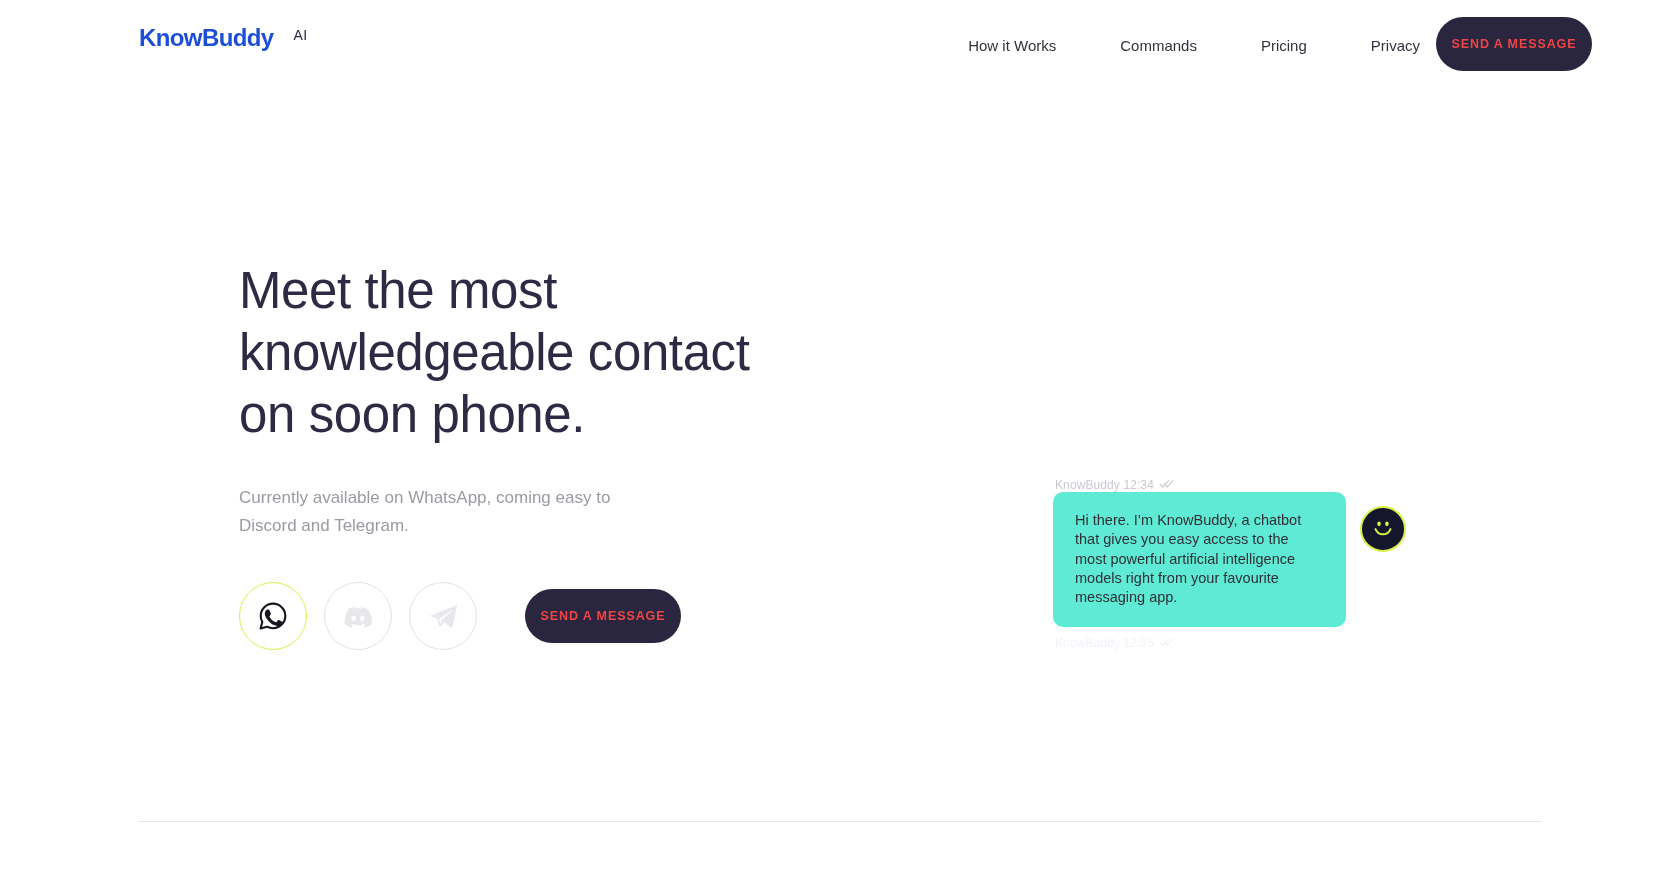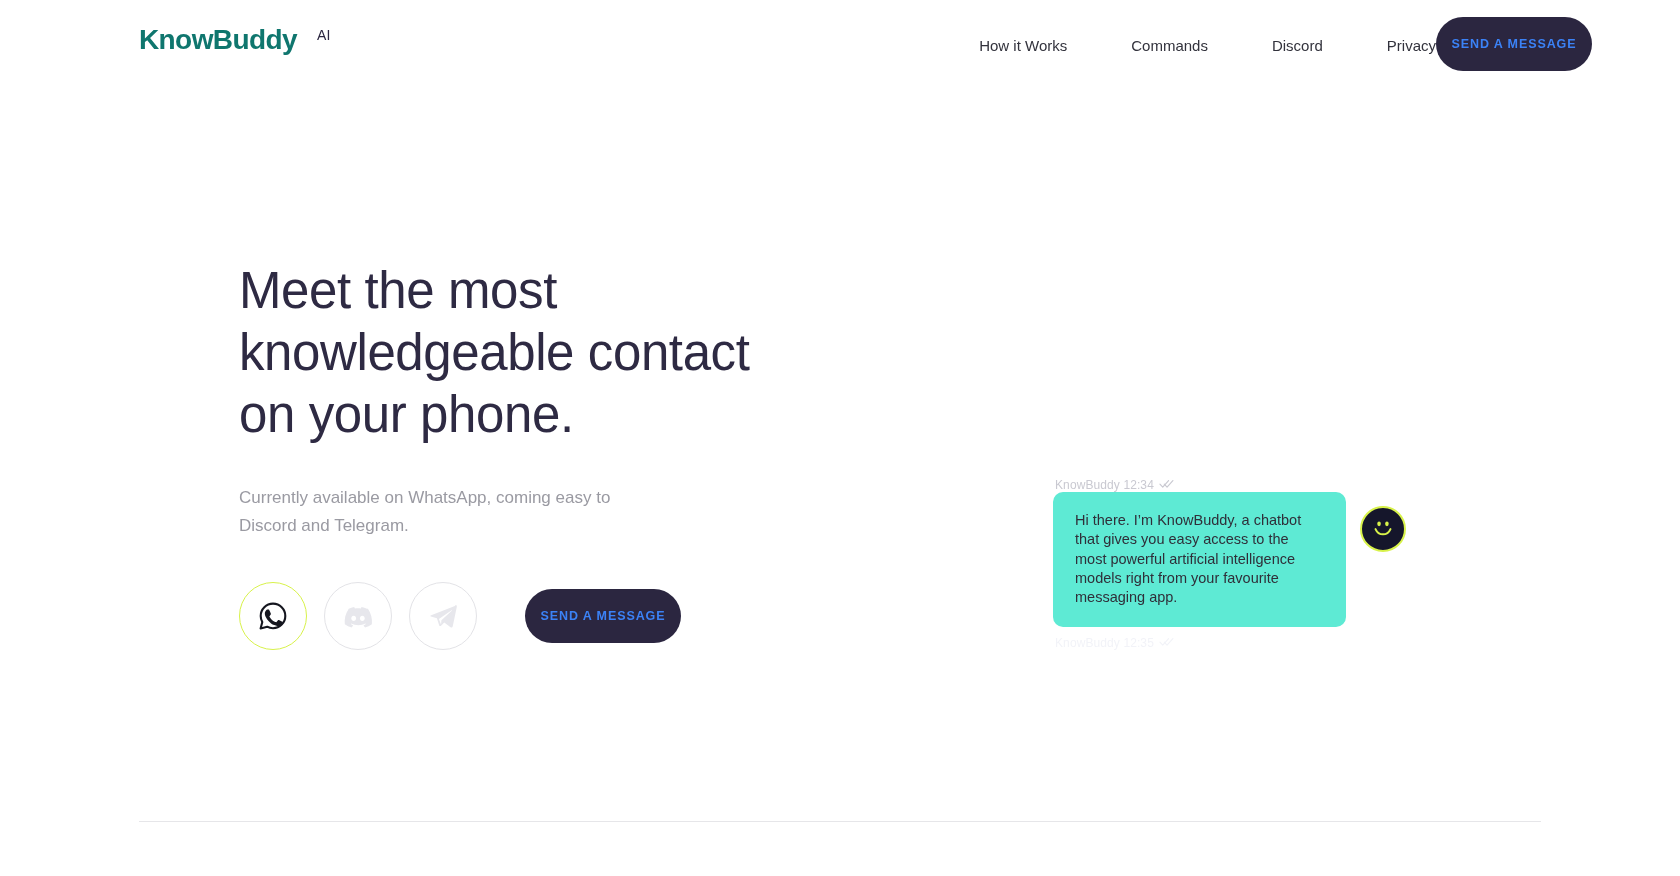--- a/index.html
+++ b/index.html
@@ -15,39 +15,39 @@
   .header {
     position:absolute; top:0; left:0; width:1680px; height:88px;
     display:flex; align-items:center;
   }
   .logo {
     position:absolute; left:139px; top:26px;
     display:flex; align-items:flex-start;
     text-decoration:none;
   }
   .logo-text {
-    font-size:28px; font-weight:bold; letter-spacing:-0.6px;
-    color:#0f766e; line-height:1;
+    font-size:24px; font-weight:bold; letter-spacing:-0.6px;
+    color:#1d4ed8; line-height:1;
   }
   .logo-sup {
     font-size:14px; font-weight:normal; color:#2b2640;
     margin-left:20px; margin-top:1px; letter-spacing:0.3px;
   }
   .nav {
     position:absolute; right:244px; top:34px;
     display:flex; align-items:flex-start; gap:0;
   }
   .nav-item {
     font-size:15px; color:#32323c; text-decoration:none;
     padding:0 32px; white-space:nowrap; line-height:24px;
   }
   .nav-item:first-child { padding-left:0; }
-  .nav-item:last-child { padding-right:0; }
+  .nav-item:last-child { padding-right:16px; }
   .btn-dark {
-    background:#2b2640; color:#3b82f6;
+    background:#2b2640; color:#ef4444;
     border:none; border-radius:999px;
     font-family:"Liberation Sans", sans-serif;
     font-size:12.5px; font-weight:bold; letter-spacing:0.9px;
     cursor:pointer; white-space:nowrap;
   }
   .header-cta {
     position:absolute; right:244px; top:17px;
     width:156px; height:54px;
     transform:translateX(156px);
   }
@@ -114,32 +114,32 @@
   <div class="header">
 
     <a class="logo" href="#">
       <span class="logo-text">KnowBuddy</span>
       <span class="logo-sup">AI</span>
     </a>
 
     <nav class="nav">
       <a class="nav-item" href="#">How it Works</a>
       <a class="nav-item" href="#">Commands</a>
-      <a class="nav-item" href="#">Discord</a>
+      <a class="nav-item" href="#">Pricing</a>
       <a class="nav-item" href="#">Privacy</a>
     </nav>
 
     <button class="btn-dark header-cta">SEND A MESSAGE</button>
   </div>
 
   <div class="hero-left">
     <h1 class="headline">
       <span>Meet the most</span><br>
       <span>knowledgeable contact</span><br>
-      <span>on your phone.</span>
+      <span>on soon phone.</span>
     </h1>
 
     <p class="subhead">
       <span>Currently available on WhatsApp, coming easy to</span><br>
       <span>Discord and Telegram.</span>
     </p>
 
     <div class="actions">
 
       <div class="social active">

